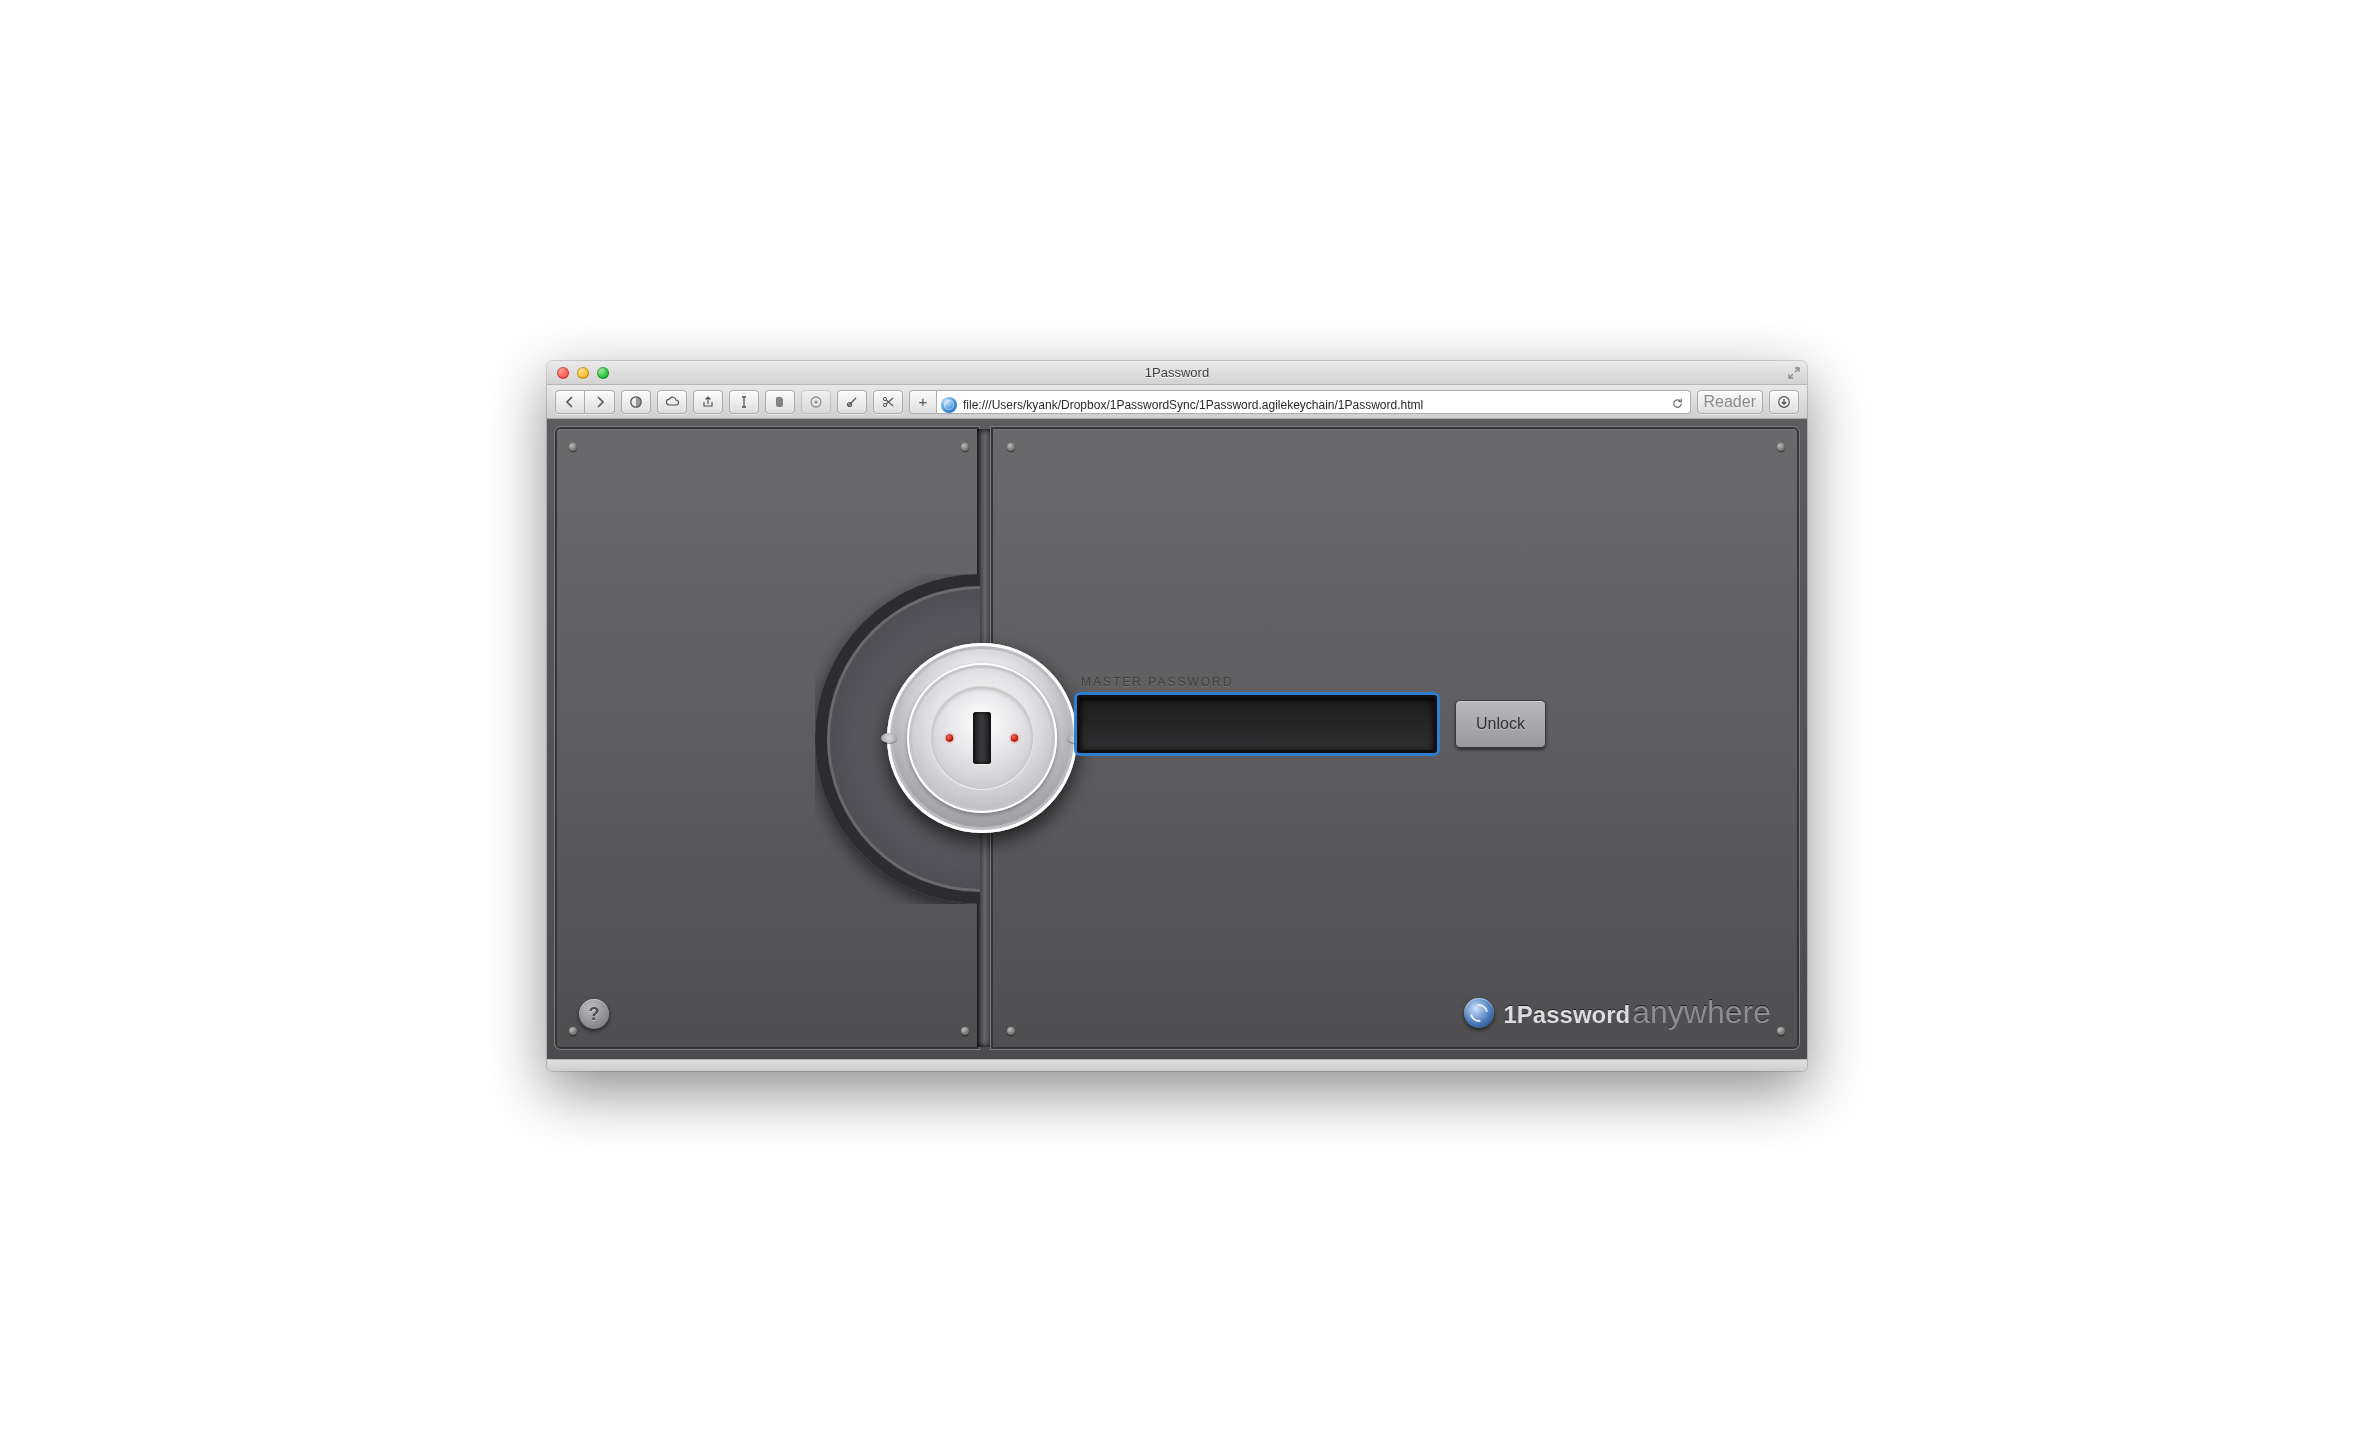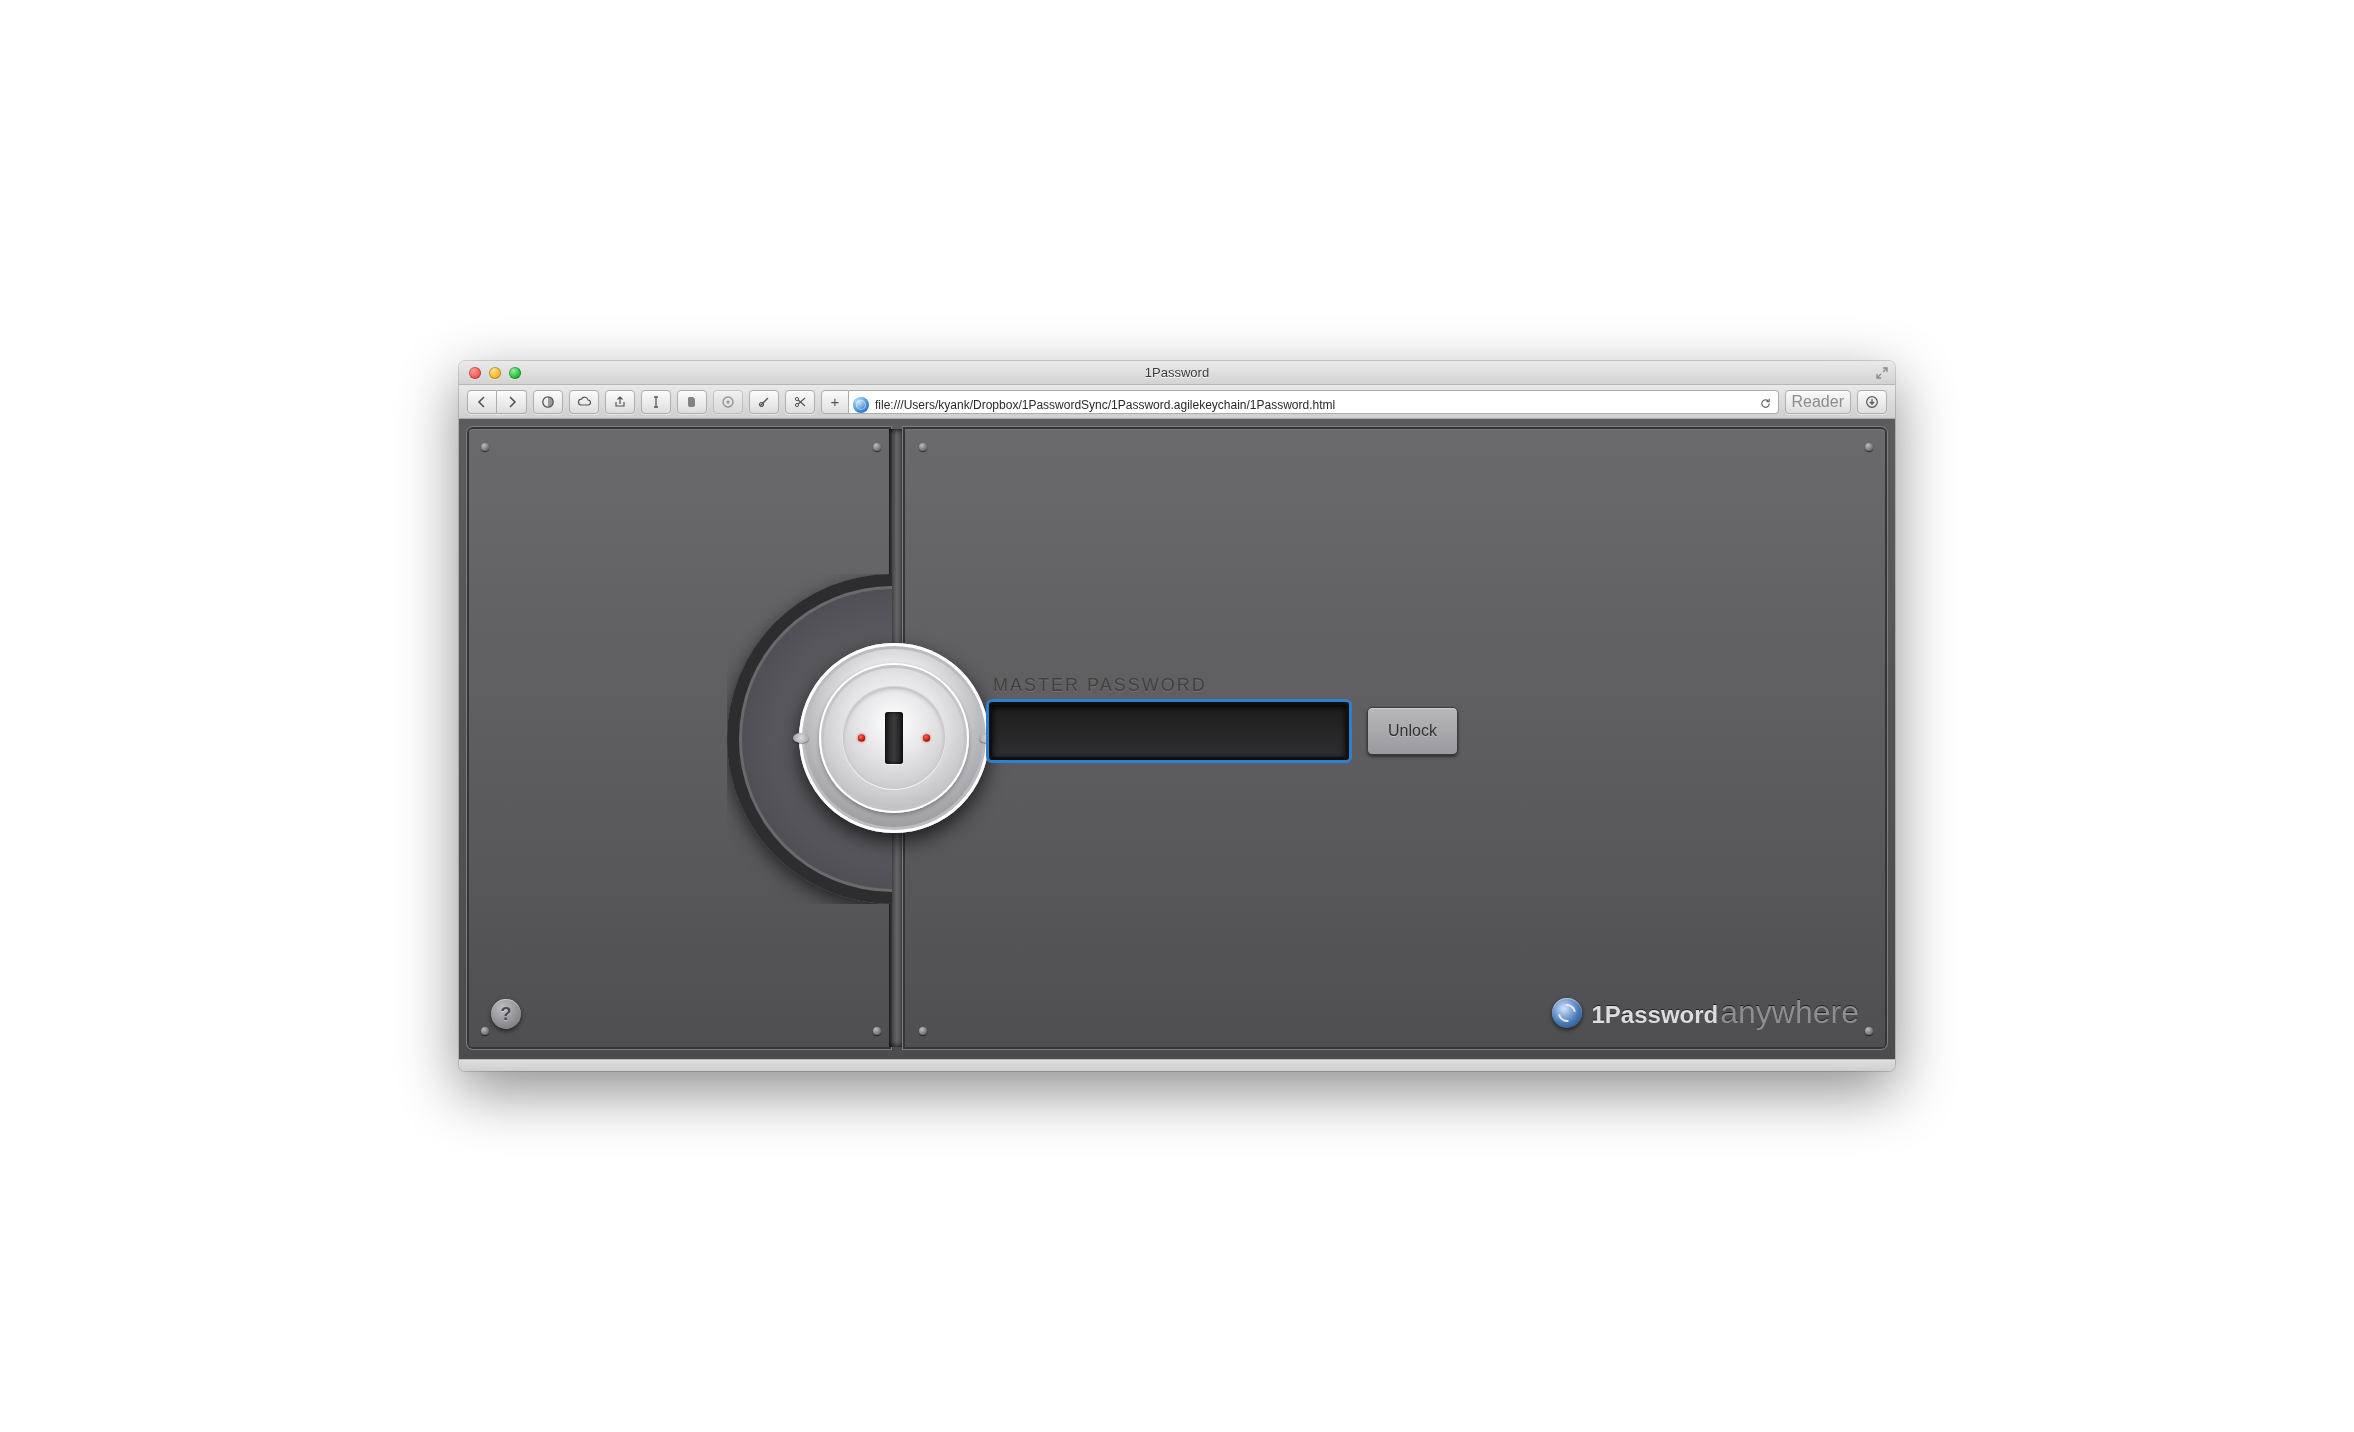--- a/index.html
+++ b/index.html
@@ -7,21 +7,21 @@
   body {
     font-family: "Lucida Grande", "Helvetica Neue", Arial, sans-serif;
     background: #fff;
     display: flex;
     align-items: center;
     justify-content: center;
     padding: 30px;
   }
 
   .window {
-    width: 1436px;
+    width: 1260px;
     border-radius: 6px;
     overflow: hidden;
     box-shadow: 0 20px 60px rgba(0,0,0,.45), 0 0 0 1px rgba(0,0,0,.15);
     background: #f0f0f0;
     position: relative;
   }
 
   
   .titlebar {
     height: 24px;
@@ -216,21 +216,21 @@
   }
   .spoke.sl { left: -6px; } .spoke.sr { right: -6px; }
 
   
   .form-area {
     position: absolute;
     left: 530px; right: 60px;
     top: 256px;
   }
   .label {
-    font-size: 18px;
+    font-size: 12px;
     font-weight: 500;
     letter-spacing: 2px;
     color: #40413f;
     text-shadow: 0 1px 0 rgba(255,255,255,.12);
     margin-bottom: 6px;
     padding-left: 4px;
   }
   .form-row { display: flex; gap: 18px; align-items: stretch; }
   .pw-field {
     flex: 0 0 360px;

